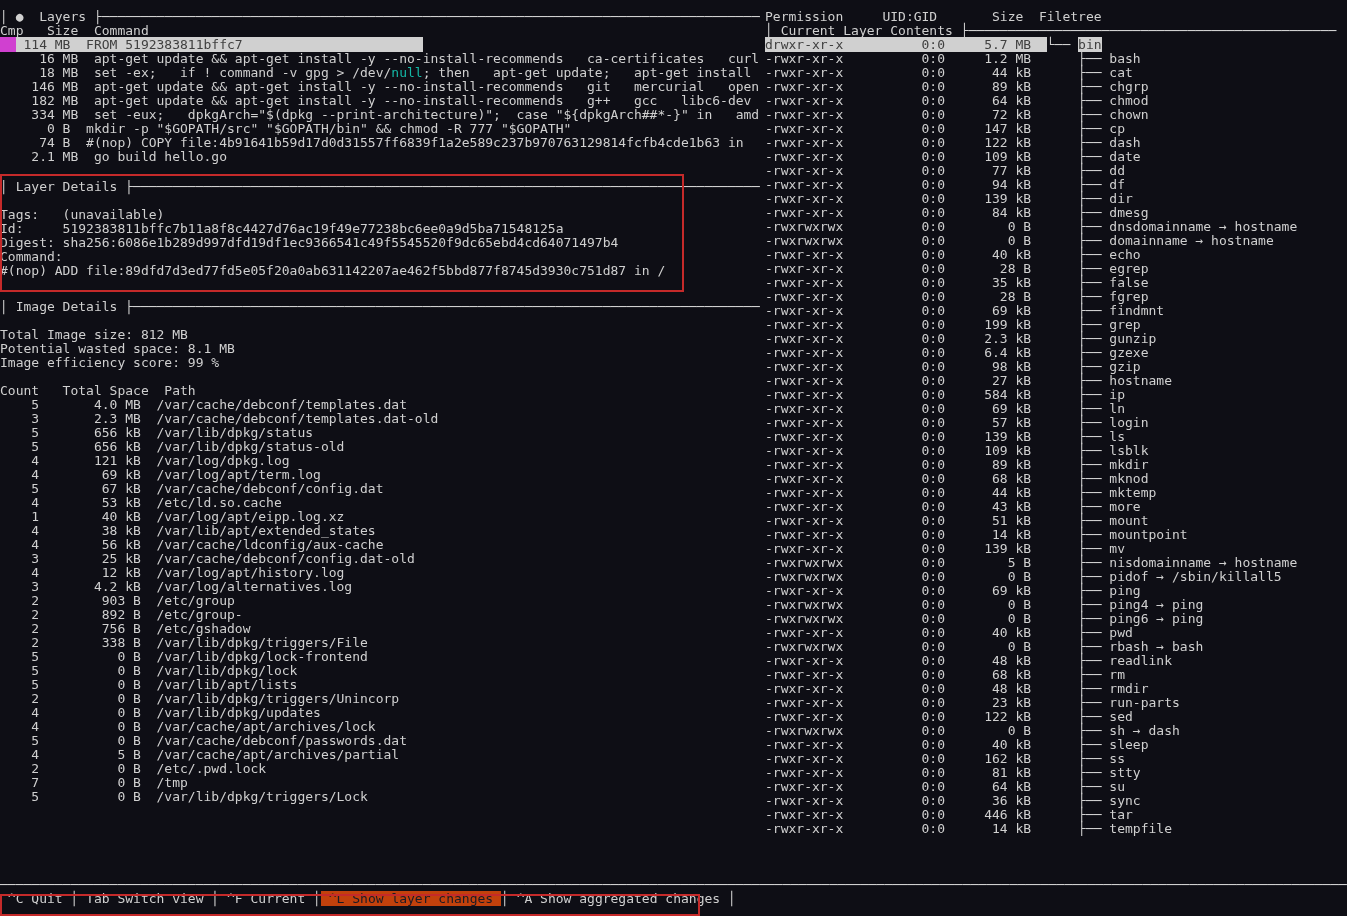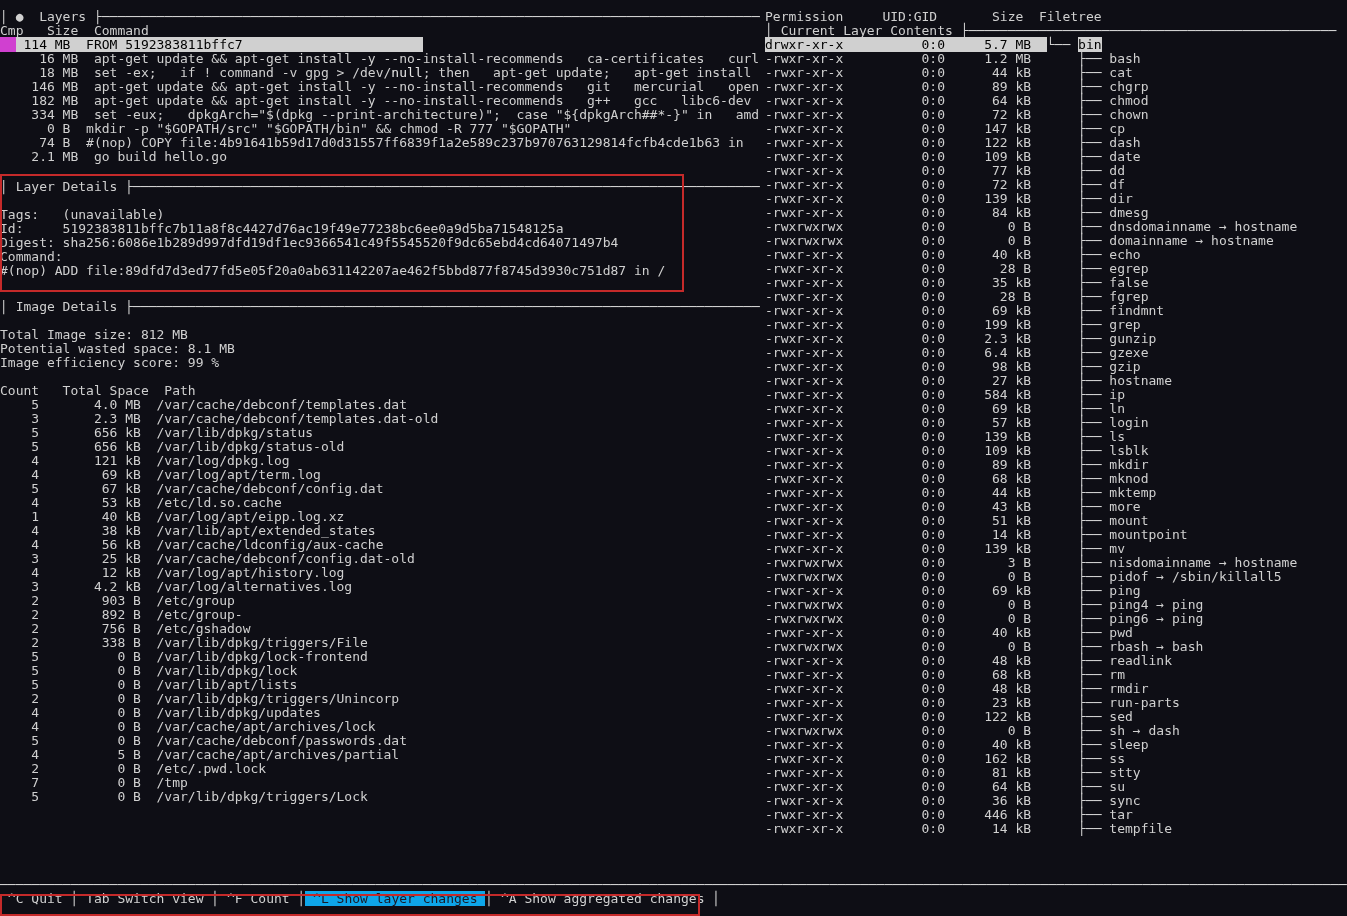--- a/index.html
+++ b/index.html
@@ -8,35 +8,35 @@
     color: #d0d0d0;
     font-family: "Consolas", "Menlo", monospace;
     font-size: 13px;
     line-height: 14px;
     width: 1347px;
     height: 916px;
     overflow: hidden;
     position: relative;
   }
   .row { white-space: pre; }
-  .magenta { color: #e5e5e5; }
-  .sel { background: #d0d0d0; color: #000000; }
+  .magenta { color: #14b8a6; }
+  .sel { background: #d0d0d0; color: #404040; }
   .selmag { background: #d040d0; color: #1a1a26; }
   .panel { position: absolute; overflow: hidden; }
   .layers { left: 0; top: 10px; width: 760px; }
   .contents { left: 765px; top: 10px; width: 580px; }
   .layerdet { left: 0; top: 180px; width: 760px; }
   .imagedet { left: 0; top: 300px; width: 760px; }
   .bottom { position: absolute; left: 0; bottom: 24px; width: 1347px; }
   .footer { position: absolute; left: 0; bottom: 10px; white-space: pre; }
   .dot { color: #d0d0d0; }
   .redbox { position: absolute; border: 2px solid #c52a2a; pointer-events: none; }
   .rb1 { left: 0; top: 174px; width: 684px; height: 118px; }
   .rb2 { left: 0; bottom: 0; width: 700px; height: 22px; }
-  .hlbar { background: #0ea5e9; color: #1a1a26; }
+  .hlbar { background: #c2410c; color: #1a1a26; }
 </style>
 </head>
 <body>
 
 <div class="panel layers">
   <div class="row">│<span class="dot"> ● </span><span> Layers </span>├──────────────────────────────────────────────────────────────────────────────────────</div>
   <div class="row">Cmp   Size  Command</div>
   <div id="layer-rows">
       <div class="row"><span class="selmag">  </span><span class="sel"> 114 MB  FROM 5192383811bffc7                       </span></div>
       <div class="row">     16 MB  apt-get update &amp;&amp; apt-get install -y --no-install-recommends   ca-certificates   curl</div>
@@ -108,21 +108,21 @@
       <div class="row"><span class="sel">drwxr-xr-x          0:0     5.7 MB  </span>└── <span class="sel">bin</span></div>
       <div class="row">-rwxr-xr-x          0:0     1.2 MB      ├── bash</div>
       <div class="row">-rwxr-xr-x          0:0      44 kB      ├── cat</div>
       <div class="row">-rwxr-xr-x          0:0      89 kB      ├── chgrp</div>
       <div class="row">-rwxr-xr-x          0:0      64 kB      ├── chmod</div>
       <div class="row">-rwxr-xr-x          0:0      72 kB      ├── chown</div>
       <div class="row">-rwxr-xr-x          0:0     147 kB      ├── cp</div>
       <div class="row">-rwxr-xr-x          0:0     122 kB      ├── dash</div>
       <div class="row">-rwxr-xr-x          0:0     109 kB      ├── date</div>
       <div class="row">-rwxr-xr-x          0:0      77 kB      ├── dd</div>
-      <div class="row">-rwxr-xr-x          0:0      72 kB      ├── df</div>
+      <div class="row">-rwxr-xr-x          0:0      94 kB      ├── df</div>
       <div class="row">-rwxr-xr-x          0:0     139 kB      ├── dir</div>
       <div class="row">-rwxr-xr-x          0:0      84 kB      ├── dmesg</div>
       <div class="row">-rwxrwxrwx          0:0        0 B      ├── dnsdomainname → hostname</div>
       <div class="row">-rwxrwxrwx          0:0        0 B      ├── domainname → hostname</div>
       <div class="row">-rwxr-xr-x          0:0      40 kB      ├── echo</div>
       <div class="row">-rwxr-xr-x          0:0       28 B      ├── egrep</div>
       <div class="row">-rwxr-xr-x          0:0      35 kB      ├── false</div>
       <div class="row">-rwxr-xr-x          0:0       28 B      ├── fgrep</div>
       <div class="row">-rwxr-xr-x          0:0      69 kB      ├── findmnt</div>
       <div class="row">-rwxr-xr-x          0:0     199 kB      ├── grep</div>
@@ -135,21 +135,21 @@
       <div class="row">-rwxr-xr-x          0:0      57 kB      ├── login</div>
       <div class="row">-rwxr-xr-x          0:0     139 kB      ├── ls</div>
       <div class="row">-rwxr-xr-x          0:0     109 kB      ├── lsblk</div>
       <div class="row">-rwxr-xr-x          0:0      89 kB      ├── mkdir</div>
       <div class="row">-rwxr-xr-x          0:0      68 kB      ├── mknod</div>
       <div class="row">-rwxr-xr-x          0:0      44 kB      ├── mktemp</div>
       <div class="row">-rwxr-xr-x          0:0      43 kB      ├── more</div>
       <div class="row">-rwxr-xr-x          0:0      51 kB      ├── mount</div>
       <div class="row">-rwxr-xr-x          0:0      14 kB      ├── mountpoint</div>
       <div class="row">-rwxr-xr-x          0:0     139 kB      ├── mv</div>
-      <div class="row">-rwxrwxrwx          0:0        3 B      ├── nisdomainname → hostname</div>
+      <div class="row">-rwxrwxrwx          0:0        5 B      ├── nisdomainname → hostname</div>
       <div class="row">-rwxrwxrwx          0:0        0 B      ├── pidof → /sbin/killall5</div>
       <div class="row">-rwxr-xr-x          0:0      69 kB      ├── ping</div>
       <div class="row">-rwxrwxrwx          0:0        0 B      ├── ping4 → ping</div>
       <div class="row">-rwxrwxrwx          0:0        0 B      ├── ping6 → ping</div>
       <div class="row">-rwxr-xr-x          0:0      40 kB      ├── pwd</div>
       <div class="row">-rwxrwxrwx          0:0        0 B      ├── rbash → bash</div>
       <div class="row">-rwxr-xr-x          0:0      48 kB      ├── readlink</div>
       <div class="row">-rwxr-xr-x          0:0      68 kB      ├── rm</div>
       <div class="row">-rwxr-xr-x          0:0      48 kB      ├── rmdir</div>
       <div class="row">-rwxr-xr-x          0:0      23 kB      ├── run-parts</div>
@@ -159,16 +159,16 @@
       <div class="row">-rwxr-xr-x          0:0     162 kB      ├── ss</div>
       <div class="row">-rwxr-xr-x          0:0      81 kB      ├── stty</div>
       <div class="row">-rwxr-xr-x          0:0      64 kB      ├── su</div>
       <div class="row">-rwxr-xr-x          0:0      36 kB      ├── sync</div>
       <div class="row">-rwxr-xr-x          0:0     446 kB      ├── tar</div>
       <div class="row">-rwxr-xr-x          0:0      14 kB      ├── tempfile</div>
     </div>
 </div>
 
 <div class="bottom row">─────────────────────────────────────────────────────────────────────────────────────────────────────────────────────────────────────────────────────────────────────────────────────────────</div>
-<div class="footer"> <span>^C Quit</span> │ <span>Tab Switch view</span> │ <span>^F Count</span> │<span class="hlbar"> <span>^L Show layer changes</span> </span>│ <span>^A Show aggregated changes</span> │</div>
+<div class="footer"> <span>^C Quit</span> │ <span>Tab Switch view</span> │ <span>^F Current</span> │<span class="hlbar"> <span>^L Show layer changes</span> </span>│ <span>^A Show aggregated changes</span> │</div>
 
 <div class="redbox rb1"></div>
 <div class="redbox rb2"></div>
 
 </body></html>

